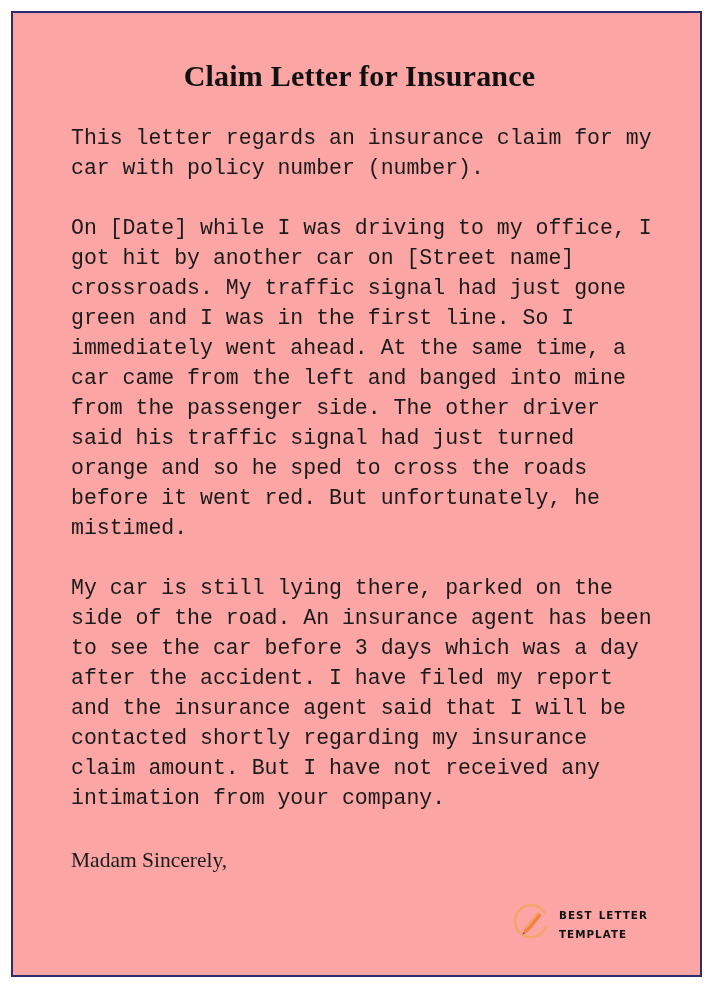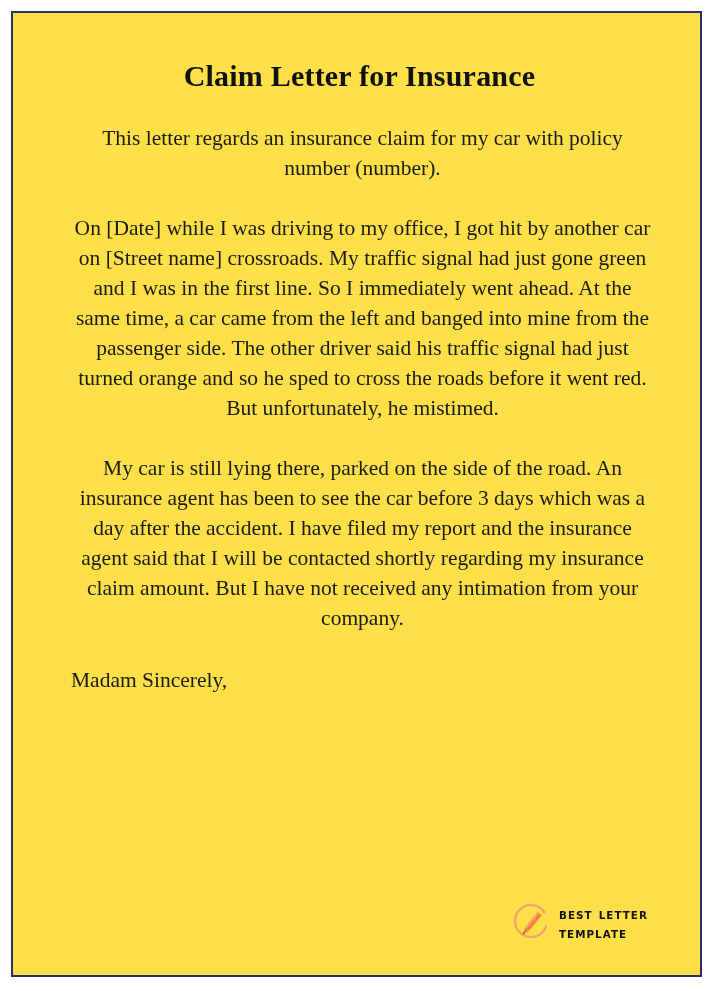--- a/index.html
+++ b/index.html
@@ -22,21 +22,21 @@
     background: #ffffff;
   }
   .page-border {
     position: absolute;
     left: 11px;
     top: 11px;
     width: 691px;
     height: 966px;
     border: 2px solid #2e2b6e;
     box-sizing: border-box;
-    background: #fde047;
+    background: #fca5a5;
   }
   .doc-inner {
     position: absolute;
     left: 58px;
     top: 46px;
     right: 46px;
     bottom: 14px;
   }
   .doc-title {
     font-family: "Liberation Serif", "DejaVu Serif", serif;
@@ -53,21 +53,22 @@
     margin-top: 30px;
     color: #1a1a1a;
     font-size: 21.5px;
     line-height: 30px;
   }
   .salutation {
     margin: 0 0 30px 0;
   }
   .para {
     margin: 16px 0 30px 0;
-    text-align: center;
+    text-align: left;
+    font-family: Liberation Mono, monospace;
   }
   .para:last-of-type {
     margin-bottom: 0;
   }
   .closing {
     margin: 0;
     padding-top: 2px;
   }
   .footer-row {
     position: absolute;

